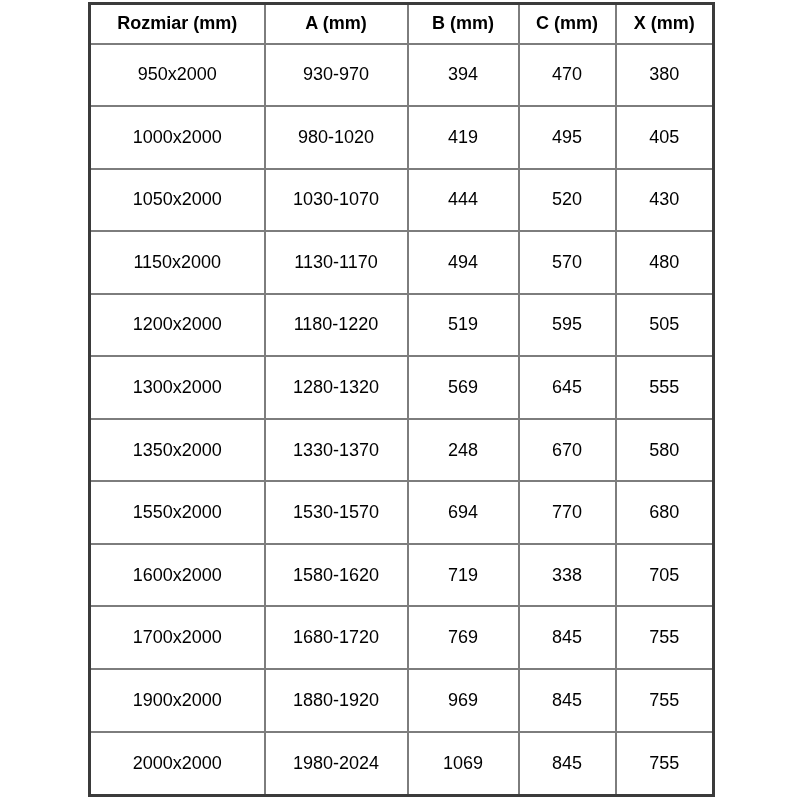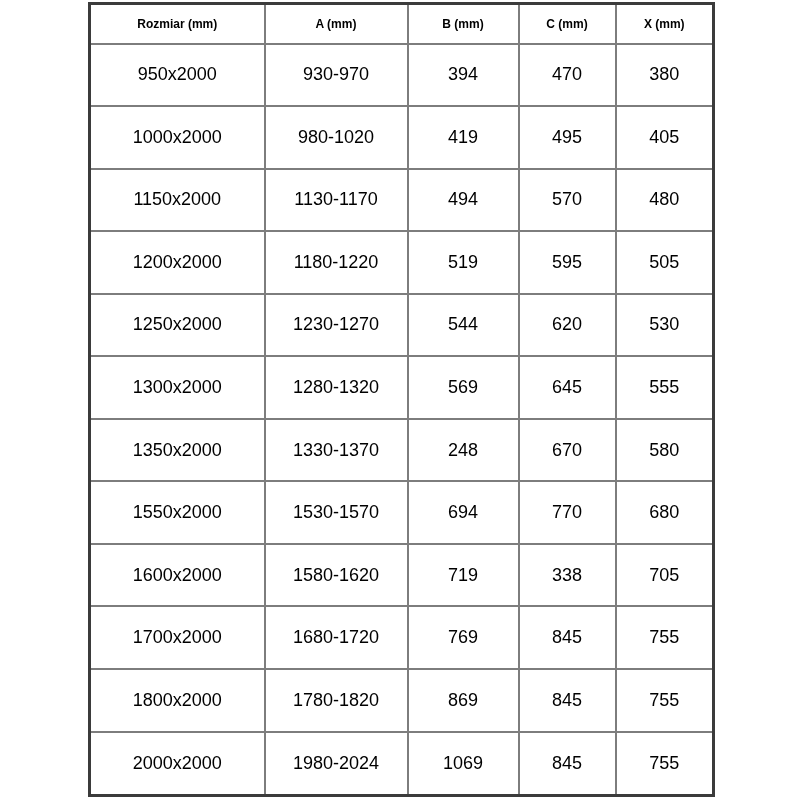--- a/index.html
+++ b/index.html
@@ -39,21 +39,21 @@
     border: 2px solid var(--grid-line);
     text-align: center;
     vertical-align: middle;
     padding: 0;
     white-space: nowrap;
     overflow: hidden;
   }
   table.size-table thead tr { height: 40px; }
   table.size-table th {
     font-weight: bold;
-    font-size: 12px;
+    font-size: 18px;
     color: #000000;
   }
   table.size-table td {
     font-size: 18px;
     font-weight: normal;
     color: #000000;
   }
 </style>
 </head>
 <body>
@@ -85,39 +85,39 @@
           <td>380</td>
         </tr>
         <tr>
           <td>1000x2000</td>
           <td>980-1020</td>
           <td>419</td>
           <td>495</td>
           <td>405</td>
         </tr>
         <tr>
+          <td>1050x2000</td>
+          <td>1030-1070</td>
+          <td>444</td>
+          <td>520</td>
+          <td>430</td>
+        </tr>
+        <tr>
           <td>1150x2000</td>
           <td>1130-1170</td>
           <td>494</td>
           <td>570</td>
           <td>480</td>
         </tr>
         <tr>
           <td>1200x2000</td>
           <td>1180-1220</td>
           <td>519</td>
           <td>595</td>
           <td>505</td>
-        </tr>
-        <tr>
-          <td>1250x2000</td>
-          <td>1230-1270</td>
-          <td>544</td>
-          <td>620</td>
-          <td>530</td>
         </tr>
         <tr>
           <td>1300x2000</td>
           <td>1280-1320</td>
           <td>569</td>
           <td>645</td>
           <td>555</td>
         </tr>
         <tr>
           <td>1350x2000</td>
@@ -141,23 +141,23 @@
           <td>705</td>
         </tr>
         <tr>
           <td>1700x2000</td>
           <td>1680-1720</td>
           <td>769</td>
           <td>845</td>
           <td>755</td>
         </tr>
         <tr>
-          <td>1800x2000</td>
-          <td>1780-1820</td>
-          <td>869</td>
+          <td>1900x2000</td>
+          <td>1880-1920</td>
+          <td>969</td>
           <td>845</td>
           <td>755</td>
         </tr>
         <tr>
           <td>2000x2000</td>
           <td>1980-2024</td>
           <td>1069</td>
           <td>845</td>
           <td>755</td>
         </tr>

